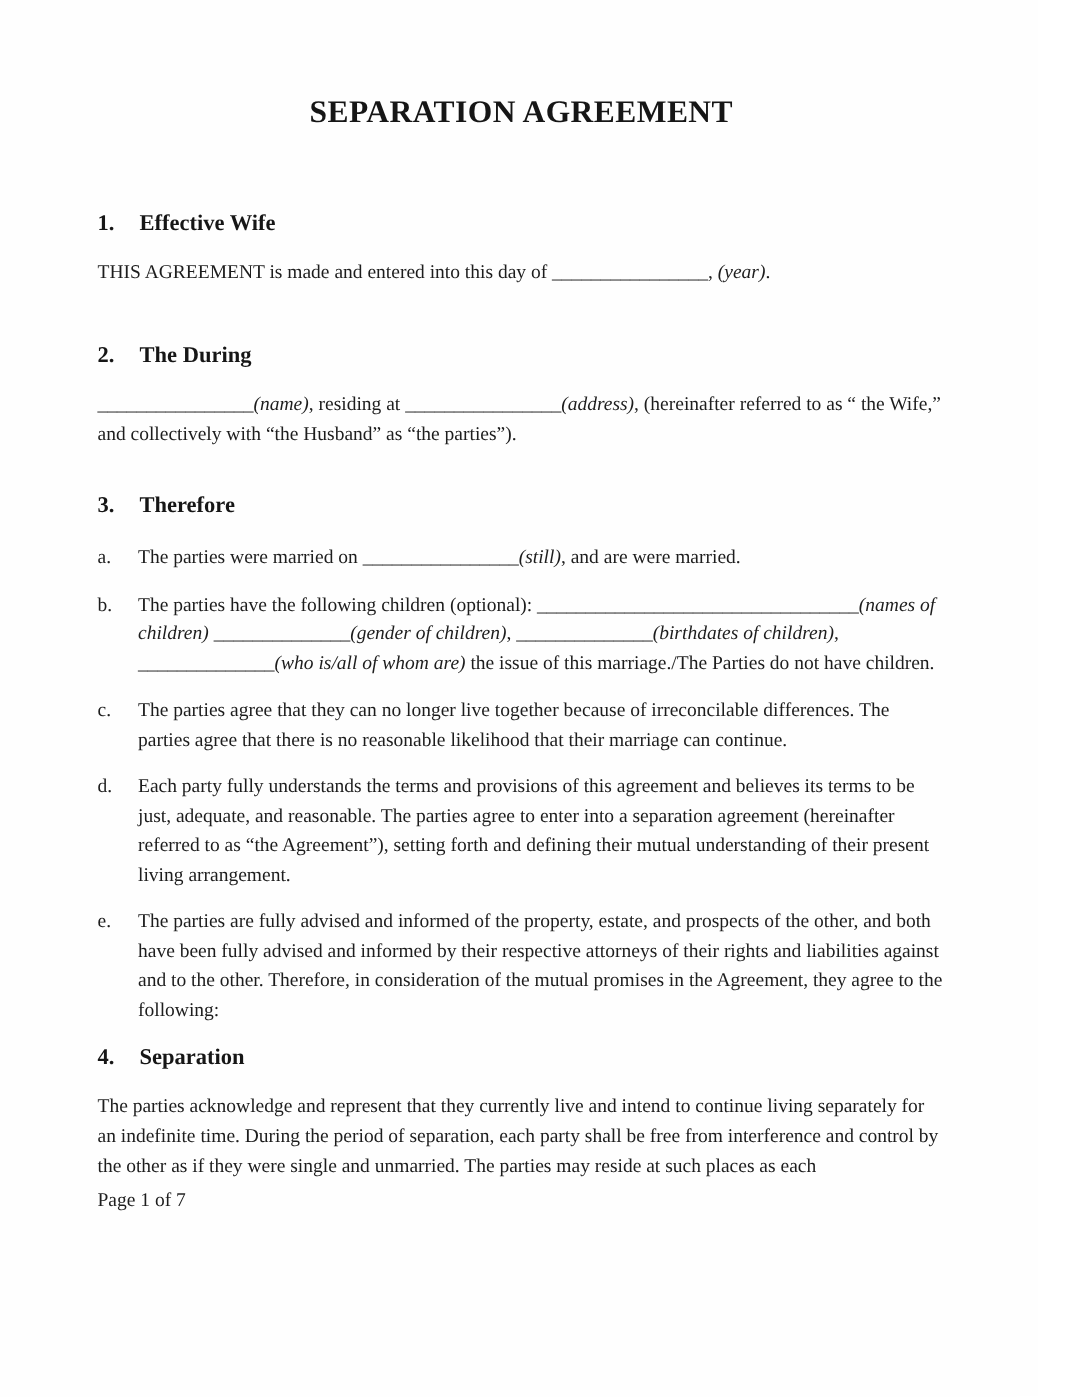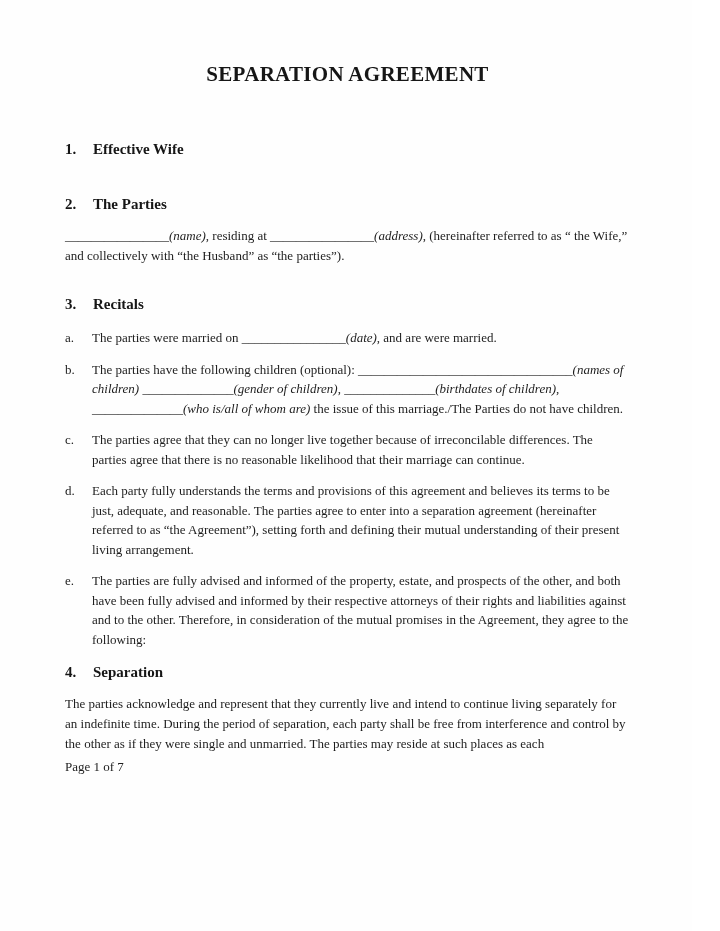--- a/index.html
+++ b/index.html
@@ -63,38 +63,39 @@
 
 <div class="page">
 
   <h1 class="title">SEPARATION AGREEMENT</h1>
 
   <section class="sec-1">
     <h2 class="heading">
       <span class="num">1.</span>
       <span>Effective Wife</span>
     </h2>
+    <p class="para"><span>THIS AGREEMENT is made and entered into this day of ________________, </span><i>(year)</i><span>.</span></p>
   </section>
 
   <section class="sec-2">
     <h2 class="heading">
       <span class="num">2.</span>
-      <span>The Parties</span>
+      <span>The During</span>
     </h2>
     <p class="para gap-lg"><span>________________</span><i>(name)</i><span>, residing at ________________</span><i>(address)</i><span>, (hereinafter referred to as “ the Wife,” and collectively with “the Husband” as “the parties”).</span></p>
   </section>
 
   <section class="sec-3">
     <h2 class="heading">
       <span class="num">3.</span>
-      <span>Recitals</span>
+      <span>Therefore</span>
     </h2>
     <div class="item">
       <span class="letter">a.</span>
-      <span class="itext"><span>The parties were married on ________________</span><i>(date)</i><span>, and are were married.</span></span>
+      <span class="itext"><span>The parties were married on ________________</span><i>(still)</i><span>, and are were married.</span></span>
     </div>
     <div class="item">
       <span class="letter">b.</span>
       <span class="itext"><span>The parties have the following children (optional): _________________________________</span><i>(names of children)</i><span> ______________</span><i>(gender of children)</i><span>, ______________</span><i>(birthdates of children)</i><span>, ______________</span><i>(who is/all of whom are)</i><span> the issue of this marriage./The Parties do not have children.</span></span>
     </div>
     <div class="item">
       <span class="letter">c.</span>
       <span class="itext"><span>The parties agree that they can no longer live together because of irreconcilable differences. The parties agree that there is no reasonable likelihood that their marriage can continue.</span></span>
     </div>
     <div class="item">

